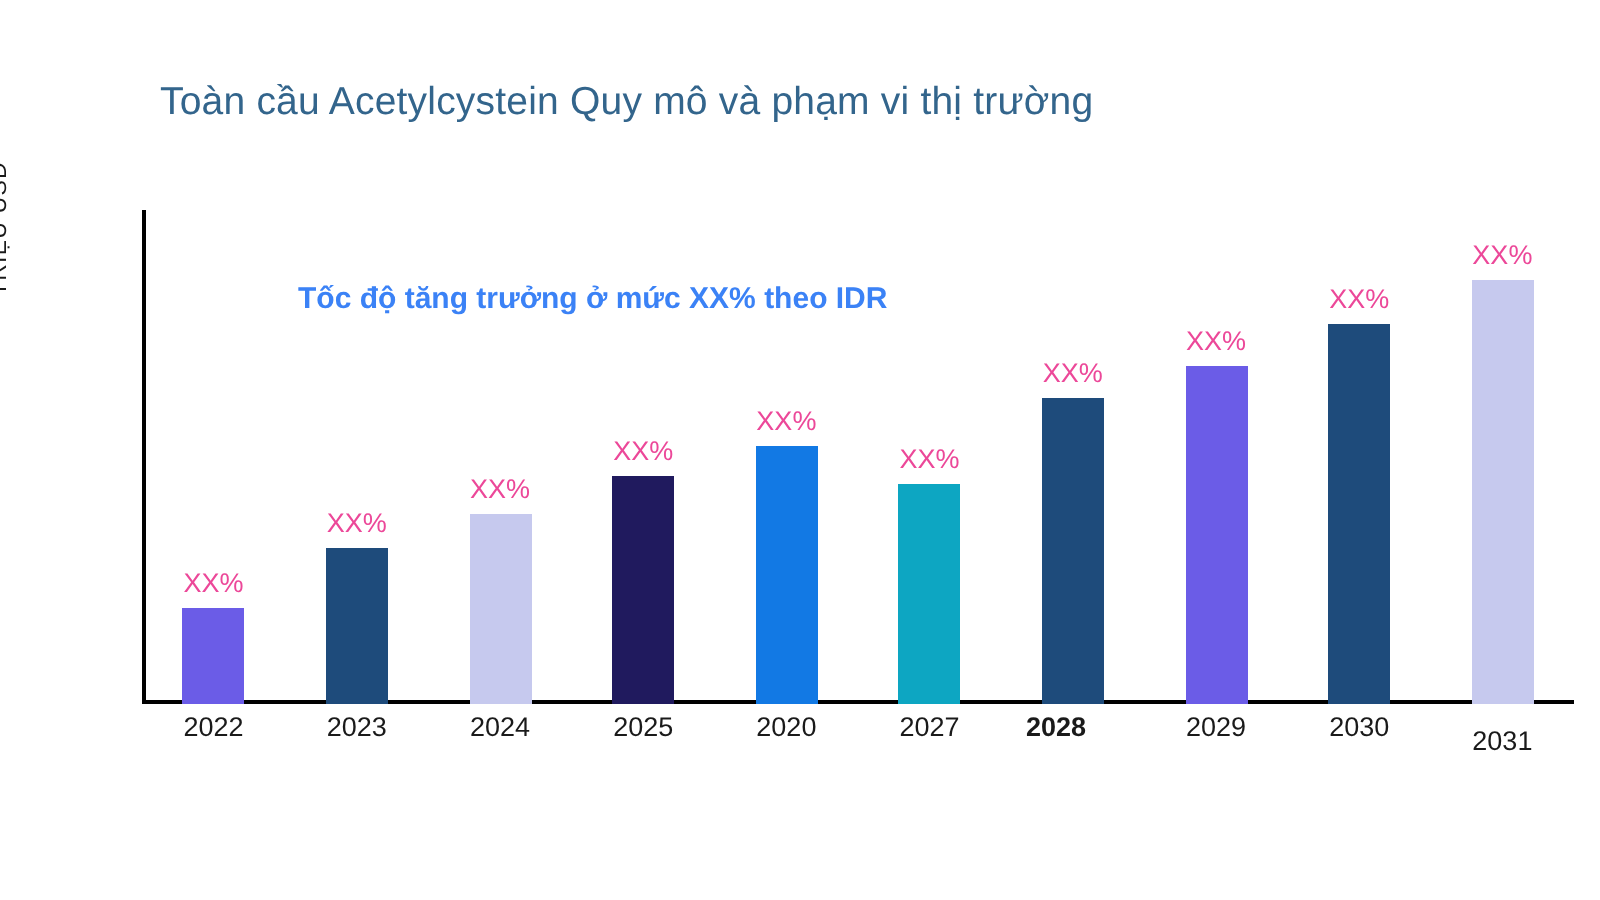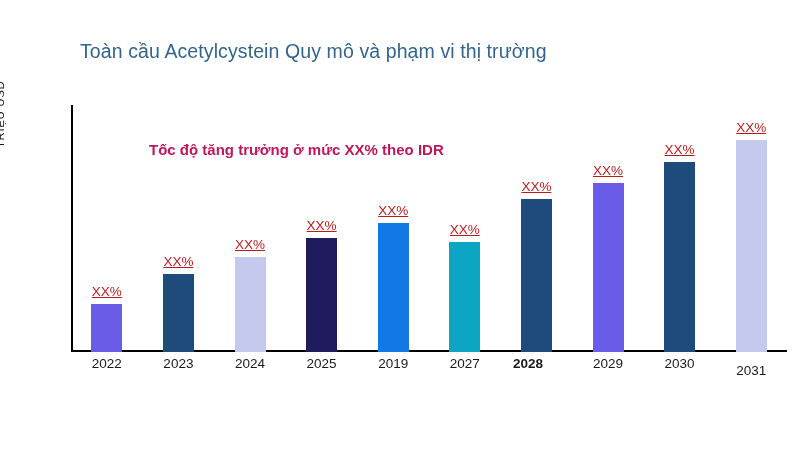--- a/index.html
+++ b/index.html
@@ -71,21 +71,21 @@
     white-space: nowrap;
   }
 
   
   .growth-note {
     position: absolute;
     left: 149px;
     top: 141px;
     font-size: 15px;
     font-weight: 700;
-    color: #be185d;
+    color: #3b82f6;
     white-space: nowrap;
   }
 
   
   .bars {
     position: absolute;
     left: 0;
     top: 0;
     width: 716px;
     height: 247px;
@@ -98,23 +98,22 @@
     position: absolute;
     bottom: 0;
     left: 0;
     width: 100%;
   }
   .bar-value {
     position: absolute;
     left: 50%;
     transform: translateX(-50%);
     font-size: 13.5px;
-    color: #b91c1c;
-    white-space: nowrap;
-    text-decoration: underline;
+    color: #ec4899;
+    white-space: nowrap;
   }
 
   
   .xticks {
     position: absolute;
     left: 71px;
     top: 356px;
     width: 716px;
     height: 24px;
   }
@@ -195,21 +194,21 @@
 
   <div class="ylabel">TRIỆU USD</div>
 
   <div class="growth-note">Tốc độ tăng trưởng ở mức XX% theo IDR</div>
 
   <div class="xticks" id="xticks-container">
       <div class="xtick" style="left: 35.8px;">2022</div>
       <div class="xtick" style="left: 107.4px;">2023</div>
       <div class="xtick" style="left: 179px;">2024</div>
       <div class="xtick" style="left: 250.6px;">2025</div>
-      <div class="xtick" style="left: 322.2px;">2019</div>
+      <div class="xtick" style="left: 322.2px;">2020</div>
       <div class="xtick" style="left: 393.8px;">2027</div>
       <div class="xtick" style="left: 457px; font-weight: bold;">2028</div>
       <div class="xtick" style="left: 537px;">2029</div>
       <div class="xtick" style="left: 608.6px;">2030</div>
       <div class="xtick" style="left: 680.2px; margin-top: 7px;">2031</div>
     </div>
 
 
 </div>
 

